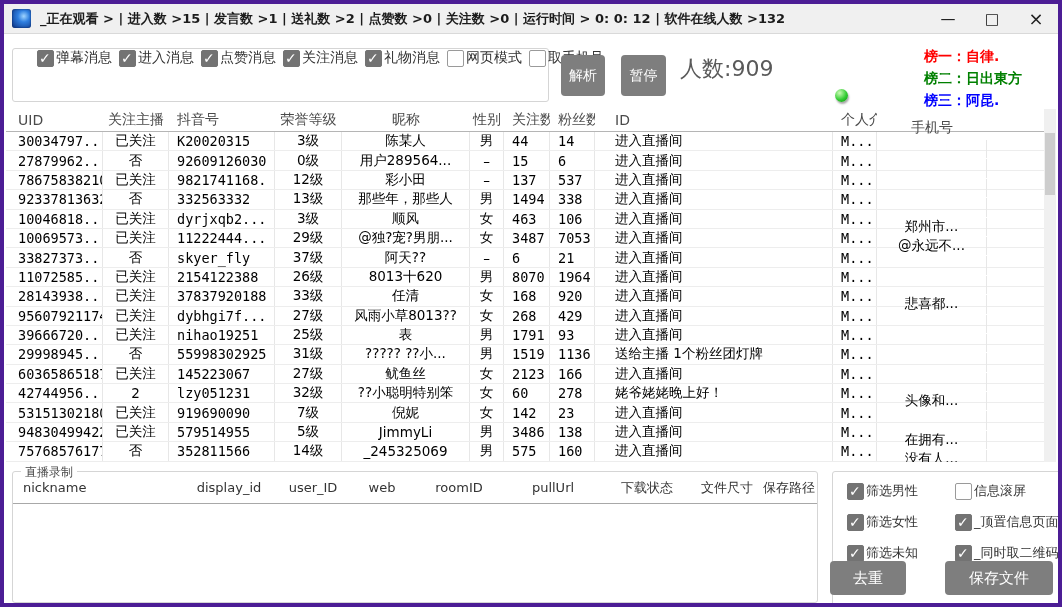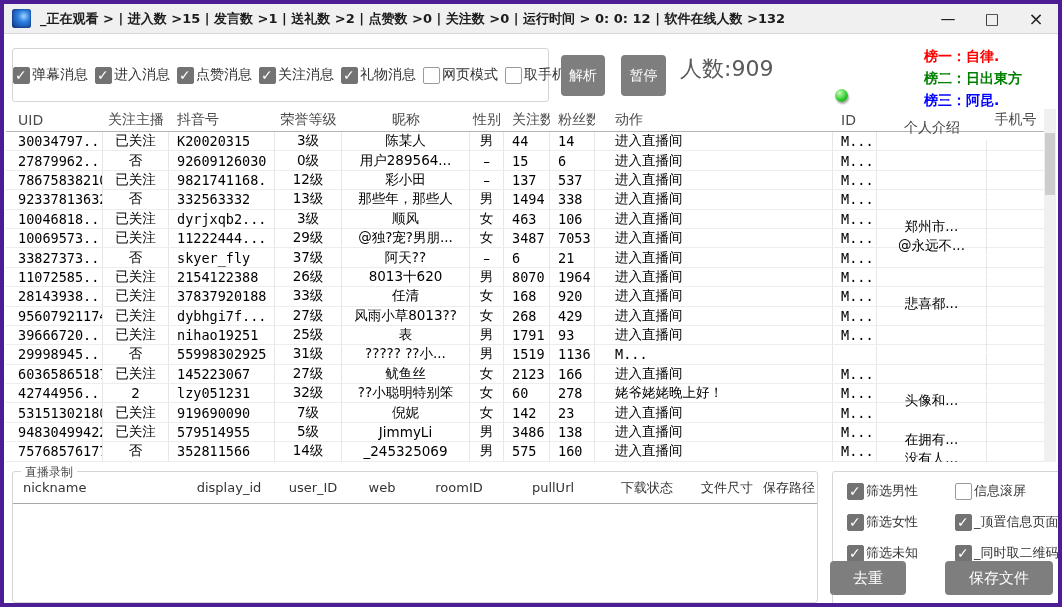--- a/index.html
+++ b/index.html
@@ -24,21 +24,21 @@
 
   
   .content { position:absolute; top:30px; left:0; right:0; bottom:0; background:#fff; }
 
   .groupbox { position:absolute; border:1px solid #d5d5d5; border-radius:3px; background:#fff; }
   .gb-label { position:absolute; top:-8px; left:8px; background:#fff; padding:0 4px;
               font-size:12px; color:#4a4a4a; }
 
   
   .filterbox { left:8px; top:14px; width:537px; height:54px;
-               display:flex; align-items:center; padding:0 0; }
+               display:flex; align-items:flex-start; padding:0 24px; }
   .cbrow { display:flex; align-items:center; margin-right:7px; cursor:default; }
   .cb { width:17px; height:17px; border:1px solid #9a9a9a; border-radius:2px;
         background:#fff; position:relative; flex:0 0 17px; }
   .cb.checked { background:#737373; border-color:#737373; }
   .cb.checked::after { content:"✓"; position:absolute; left:1px; top:-1px;
                        color:#fff; font-size:14px; font-weight:bold; }
   .cblabel { font-size:14px; color:#333; margin-left:2px; white-space:nowrap; }
 
   .btn { background:#7e7e7e; color:#fff; border:none; border-radius:4px;
          font-size:14px; font-family:inherit; cursor:default; }
@@ -168,21 +168,20 @@
       <div class="thead cols">
 
       <div class="th">UID</div>
           <div class="th">关注主播</div>
           <div class="th">抖音号</div>
           <div class="th">荣誉等级</div>
           <div class="th">昵称</div>
           <div class="th">性别</div>
           <div class="th">关注数</div>
           <div class="th">粉丝数</div>
-          <div class="th">动作</div>
           <div class="th">ID</div>
           <div class="th">个人介绍</div>
           <div class="th">手机号</div>
         </div>
       <div class="tbody">
 
       <div class="trow cols">
           <div class="td mono">30034797...</div>
           <div class="td">已关注</div>
           <div class="td mono">K20020315</div>
@@ -338,20 +337,21 @@
         </div>
           <div class="trow cols">
           <div class="td mono">29998945...</div>
           <div class="td">否</div>
           <div class="td mono">55998302925</div>
           <div class="td">31级</div>
           <div class="td">????? ??小...</div>
           <div class="td">男</div>
           <div class="td mono">1519</div>
           <div class="td mono">1136</div>
+          <div class="td">送给主播 1个粉丝团灯牌</div>
           <div class="td mono">M...</div>
           <div class="td"></div>
           <div class="td"></div>
         </div>
           <div class="trow cols">
           <div class="td mono">60365865187</div>
           <div class="td">已关注</div>
           <div class="td mono">145223067</div>
           <div class="td">27级</div>
           <div class="td">鱿鱼丝</div>

